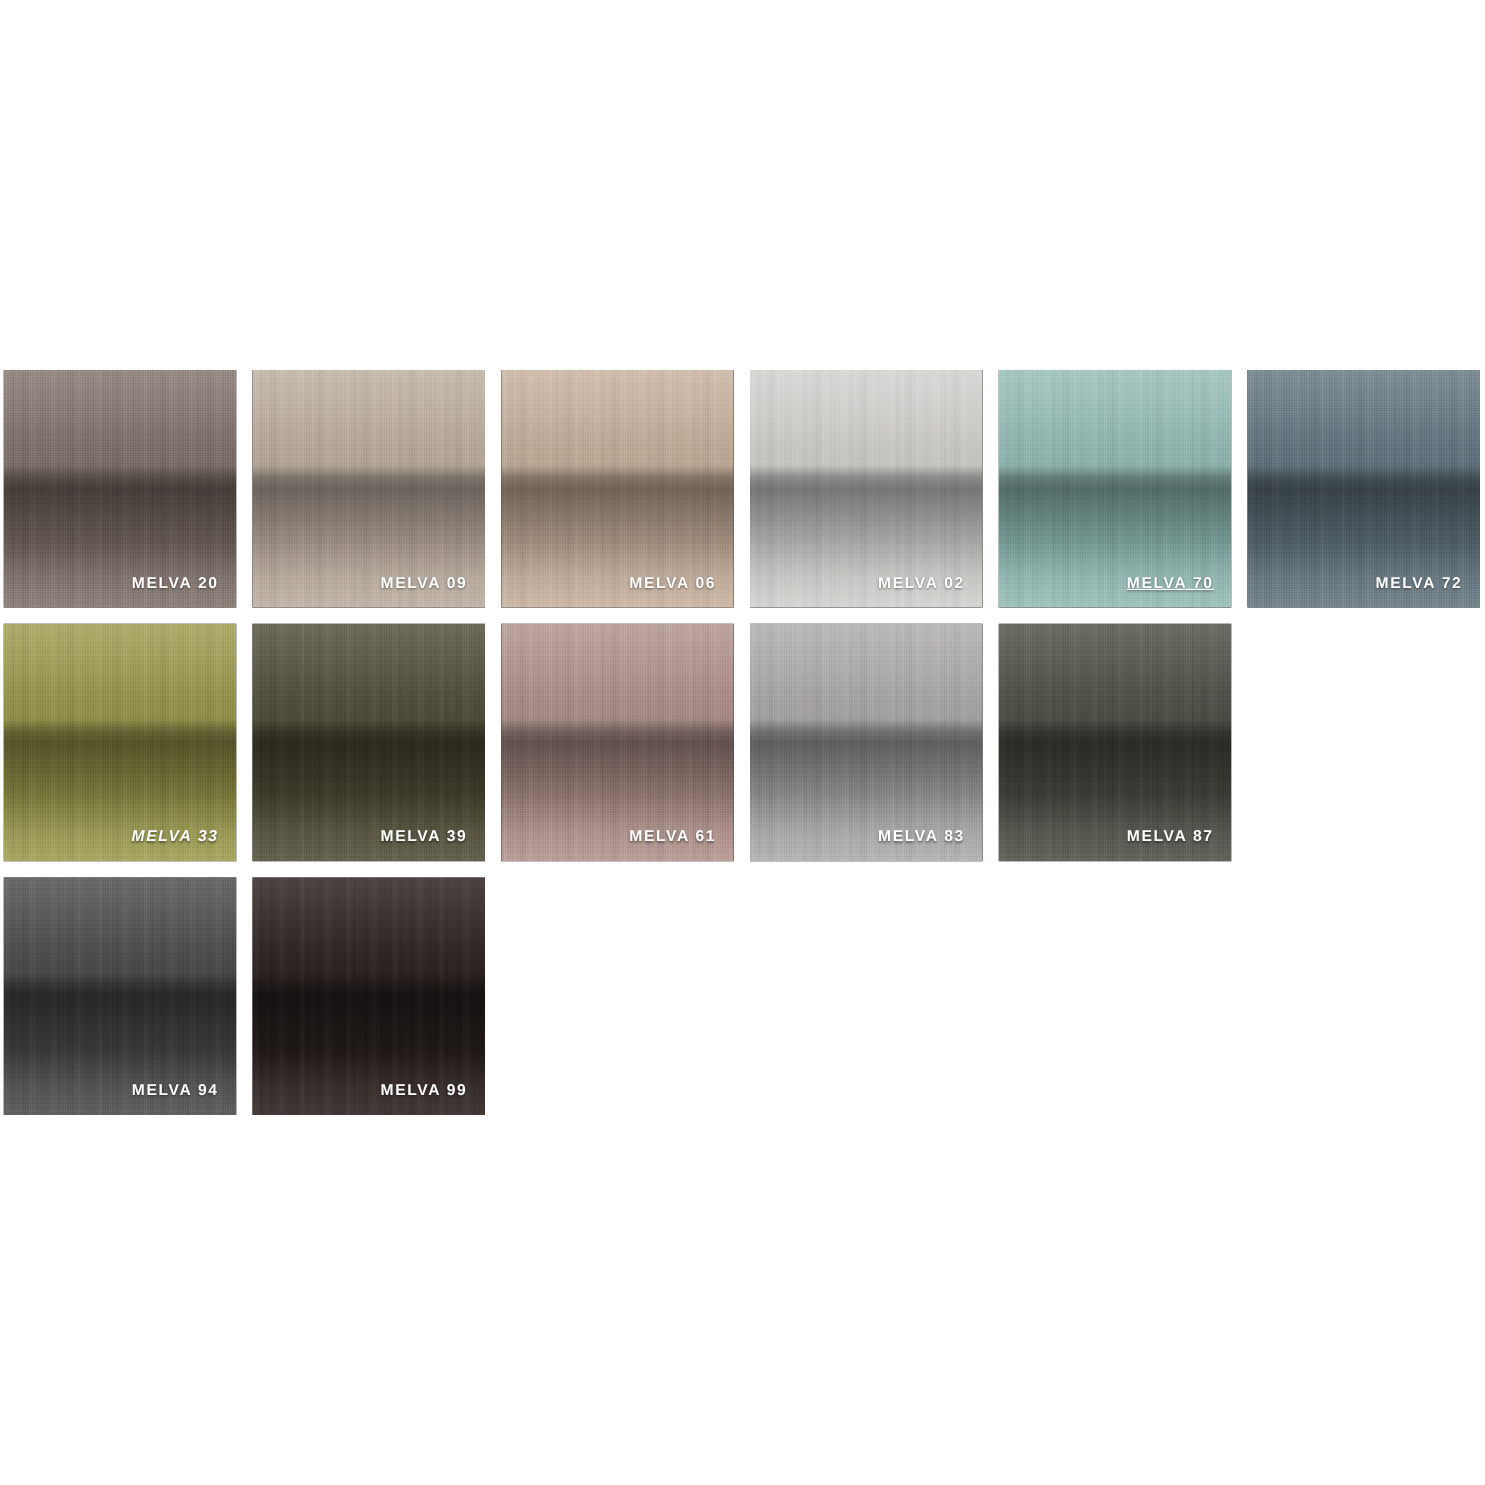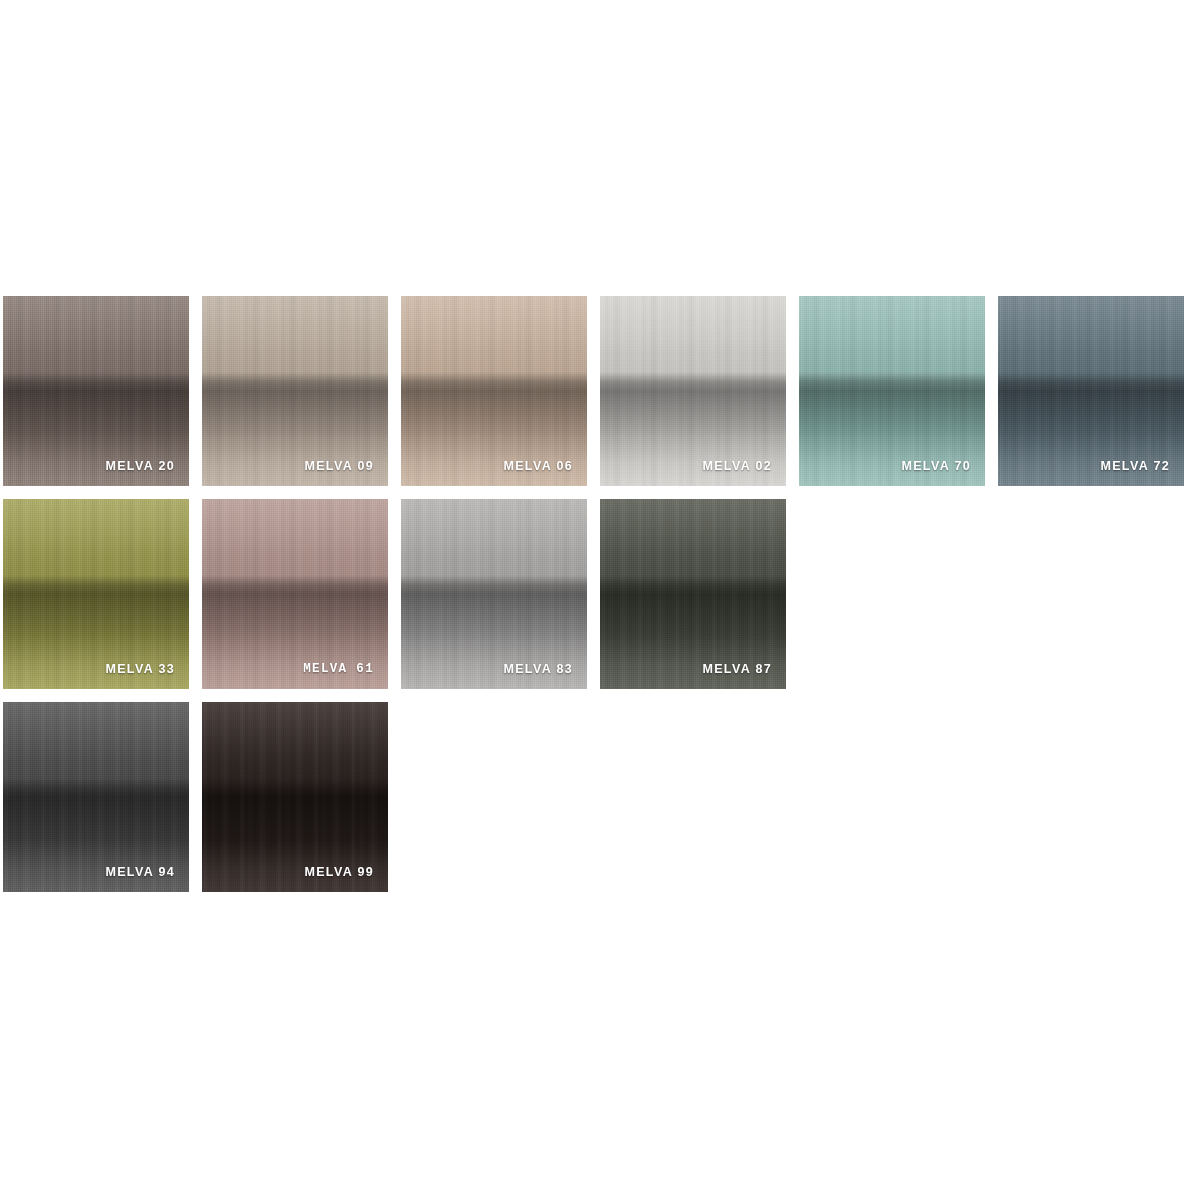--- a/index.html
+++ b/index.html
@@ -142,44 +142,51 @@
         <div class="swatch-striation"></div>
         <div class="swatch-weave"></div>
         <div class="swatch-fold"></div>
         <div class="swatch-label" style="color: rgb(255, 255, 255); margin-left: 13px;">MELVA 02</div>
       </div>
       <div class="swatch">
         <div class="swatch-fabric" style="background: linear-gradient(rgb(157, 194, 187) 0%, rgb(143, 181, 174) 30%, rgb(143, 181, 174) 45%, rgb(125, 164, 157) 50%, rgb(125, 164, 157) 72%, rgb(157, 194, 187) 100%);"></div>
         <div class="swatch-striation"></div>
         <div class="swatch-weave"></div>
         <div class="swatch-fold"></div>
-        <div class="swatch-label" style="color: rgb(255, 255, 255);">MELVA 70</div>
+        <div class="swatch-label" style="color: rgb(255, 255, 255); text-decoration: underline;">MELVA 70</div>
       </div>
       <div class="swatch">
         <div class="swatch-fabric" style="background: linear-gradient(rgb(109, 126, 135) 0%, rgb(95, 112, 121) 30%, rgb(95, 112, 121) 45%, rgb(82, 98, 107) 50%, rgb(82, 98, 107) 72%, rgb(109, 126, 135) 100%);"></div>
         <div class="swatch-striation"></div>
         <div class="swatch-weave"></div>
         <div class="swatch-fold"></div>
         <div class="swatch-label" style="color: rgb(255, 255, 255);">MELVA 72</div>
       </div>
     </div>
     <div class="swatch-row">
       <div class="swatch">
         <div class="swatch-fabric" style="background: linear-gradient(rgb(165, 164, 91) 0%, rgb(147, 146, 74) 30%, rgb(147, 146, 74) 45%, rgb(130, 129, 63) 50%, rgb(130, 129, 63) 72%, rgb(165, 164, 91) 100%);"></div>
         <div class="swatch-striation"></div>
         <div class="swatch-weave"></div>
         <div class="swatch-fold"></div>
-        <div class="swatch-label" style="color: rgb(255, 255, 255);">MELVA 33</div>
+        <div class="swatch-label" style="color: rgb(255, 255, 255); font-style: italic;">MELVA 33</div>
+      </div>
+      <div class="swatch">
+        <div class="swatch-fabric" style="background: linear-gradient(rgb(91, 89, 66) 0%, rgb(77, 75, 54) 30%, rgb(77, 75, 54) 45%, rgb(64, 62, 44) 50%, rgb(64, 62, 44) 72%, rgb(91, 89, 66) 100%);"></div>
+        <div class="swatch-striation"></div>
+        <div class="swatch-weave"></div>
+        <div class="swatch-fold"></div>
+        <div class="swatch-label" style="color: rgb(255, 255, 255);">MELVA 39</div>
       </div>
       <div class="swatch">
         <div class="swatch-fabric" style="background: linear-gradient(rgb(184, 156, 149) 0%, rgb(169, 141, 135) 30%, rgb(169, 141, 135) 45%, rgb(152, 125, 119) 50%, rgb(152, 125, 119) 72%, rgb(184, 156, 149) 100%);"></div>
         <div class="swatch-striation"></div>
         <div class="swatch-weave"></div>
         <div class="swatch-fold"></div>
-        <div class="swatch-label" style="color: rgb(255, 255, 255); font-family: Liberation Mono, monospace;">MELVA 61</div>
+        <div class="swatch-label" style="color: rgb(255, 255, 255);">MELVA 61</div>
       </div>
       <div class="swatch">
         <div class="swatch-fabric" style="background: linear-gradient(rgb(180, 178, 176) 0%, rgb(165, 163, 161) 30%, rgb(165, 163, 161) 45%, rgb(145, 144, 144) 50%, rgb(145, 144, 144) 72%, rgb(180, 178, 176) 100%);"></div>
         <div class="swatch-striation"></div>
         <div class="swatch-weave"></div>
         <div class="swatch-fold"></div>
         <div class="swatch-label" style="color: rgb(255, 255, 255);">MELVA 83</div>
       </div>
       <div class="swatch">
         <div class="swatch-fabric" style="background: linear-gradient(rgb(90, 93, 83) 0%, rgb(76, 79, 70) 30%, rgb(76, 79, 70) 45%, rgb(63, 66, 58) 50%, rgb(63, 66, 58) 72%, rgb(90, 93, 83) 100%);"></div>

